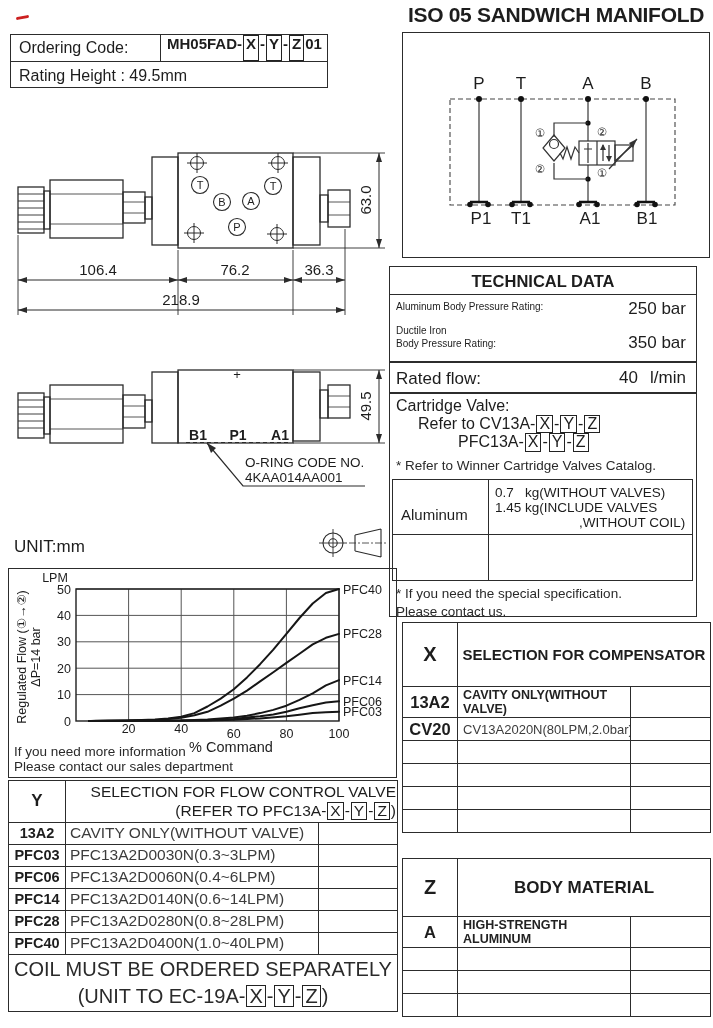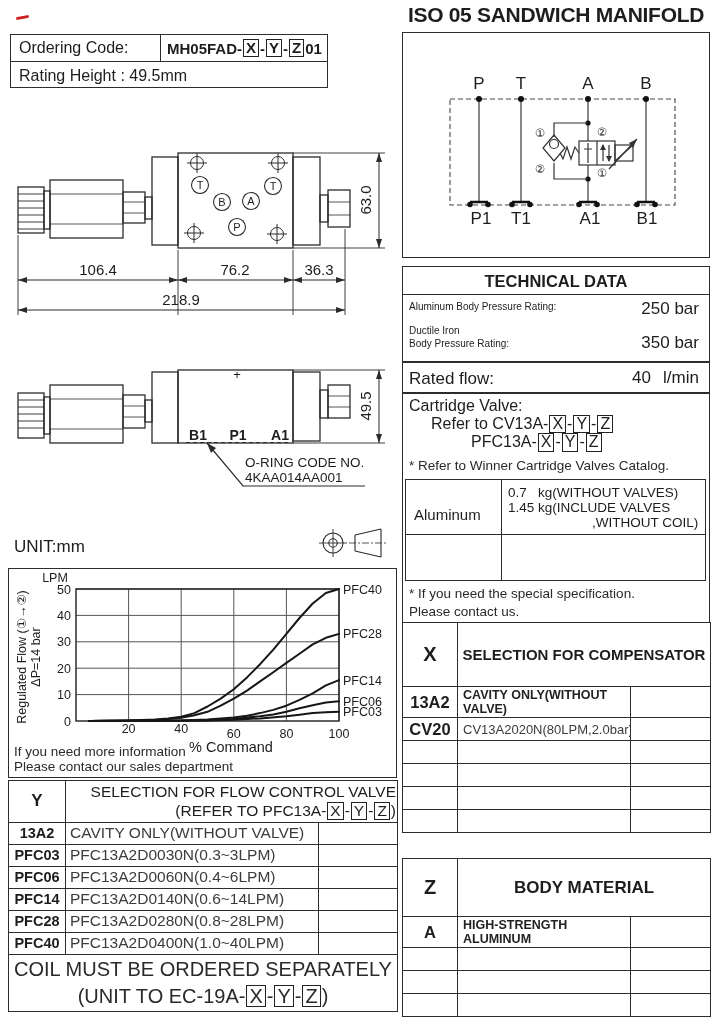--- a/index.html
+++ b/index.html
@@ -9,36 +9,36 @@
   .bdr{border:1.6px solid #2c2c2c;}
   table{border-collapse:collapse;table-layout:fixed;}
   td{border:1.5px solid #2c2c2c;box-sizing:border-box;overflow:hidden;}
   svg text{fill:#1d1d1d;font-family:"Liberation Sans","DejaVu Sans",sans-serif;}
   .bx{display:inline-block;border:1.4px solid #222;padding:0 2px;margin:0 1px;line-height:1.02;}
   
   #ordering{left:10px;top:34px;width:318px;height:54px;}
   #ordering .row{display:flex;height:27px;align-items:center;}
   #ordering .c1{width:150px;height:27px;border-right:1.5px solid #2c2c2c;border-bottom:1.5px solid #2c2c2c;
                 display:flex;align-items:center;padding-left:8px;font-size:16px;box-sizing:border-box;}
-  #ordering .c2{flex:1;height:27px;border-bottom:1.5px solid #2c2c2c;display:flex;align-items:center;
+  #ordering .c2{flex:1;height:27px;border-bottom:1.5px solid #2c2c2c;display:flex;
                 padding-left:6px;font-weight:700;font-size:15px;box-sizing:border-box;}
   #ordering .c3{padding-left:8px;font-size:16px;}
   #redmark{left:16px;top:16px;width:13px;height:3px;background:#cc2020;border-radius:2px;transform:rotate(-10deg);}
   
   #chartbox{left:8px;top:568px;width:389px;height:210px;}
   .ctick{font-size:12.5px;}
   .clabel{font-size:14.5px;}
   .clabel2{font-size:12.5px;}
   .chart-note{position:absolute;left:5px;font-size:13.5px;color:#2a2a2a;}
   
   #title{left:400px;top:3px;width:312px;text-align:center;font-size:21px;font-weight:700;letter-spacing:-0.3px;}
   
   #schembox{left:402px;top:32px;width:308px;height:226px;}
   
-  #tdbox{left:402px;top:266px;width:308px;height:450px;}
+  #tdbox{left:389px;top:266px;width:308px;height:351px;}
   #td-header{position:absolute;left:0;top:0;width:100%;height:28px;border-bottom:1.5px solid #2c2c2c;
              font-weight:700;font-size:16.5px;text-align:center;line-height:28px;box-sizing:border-box;}
   .td-row{position:absolute;left:0;width:100%;box-sizing:border-box;}
   .td-lab{position:absolute;left:6px;font-size:10px;line-height:1.25;}
   .td-val{position:absolute;right:10px;font-size:17px;}
   .td-cart{font-size:16px;line-height:18px;}
   .td-note{font-size:13.5px;color:#2a2a2a;line-height:1.3;}
   #wtable{position:absolute;left:2px;top:212px;width:301px;height:102px;border:1.5px solid #2c2c2c;box-sizing:border-box;}
   #wtable .vline{position:absolute;left:95px;top:0;bottom:0;width:0;border-left:1.5px solid #2c2c2c;}
   #wtable .hline{position:absolute;left:0;right:0;top:54px;height:0;border-top:1.5px solid #2c2c2c;}

